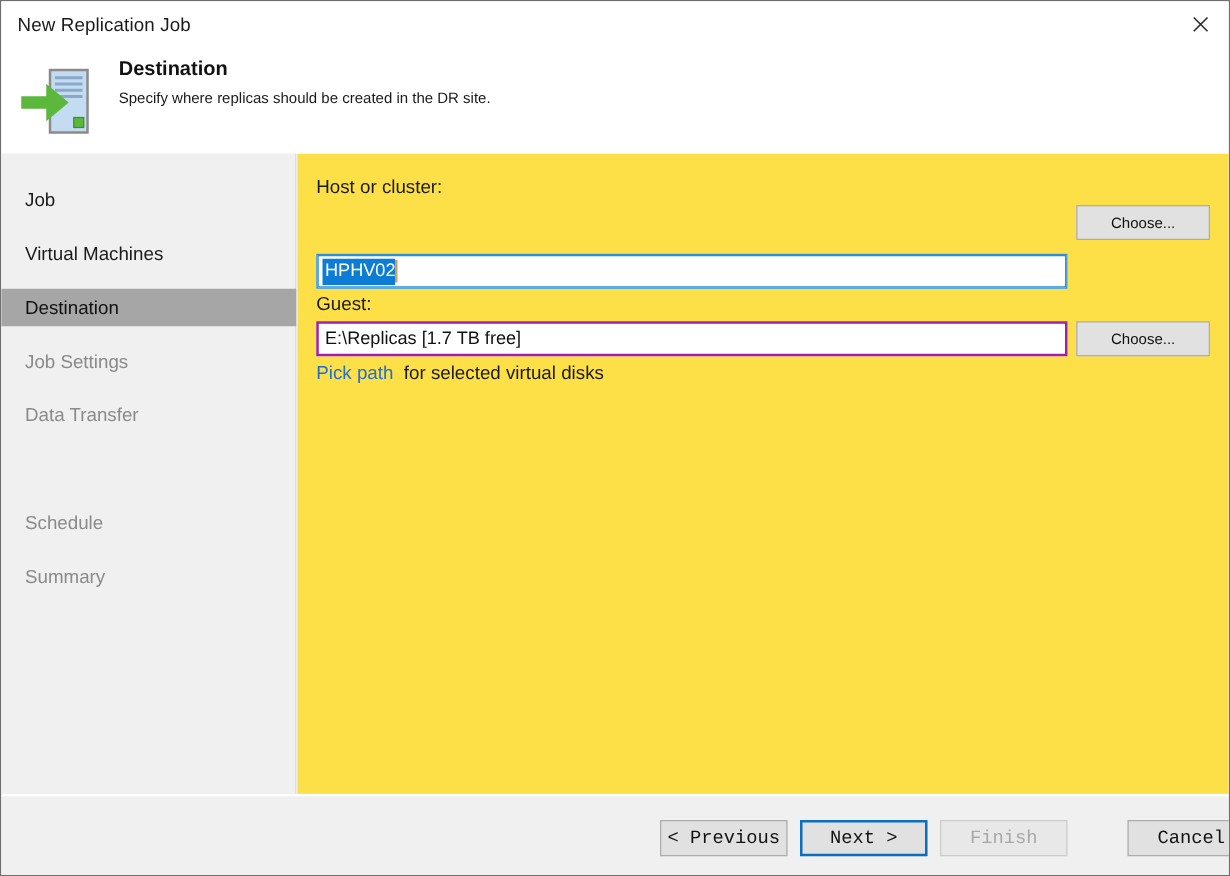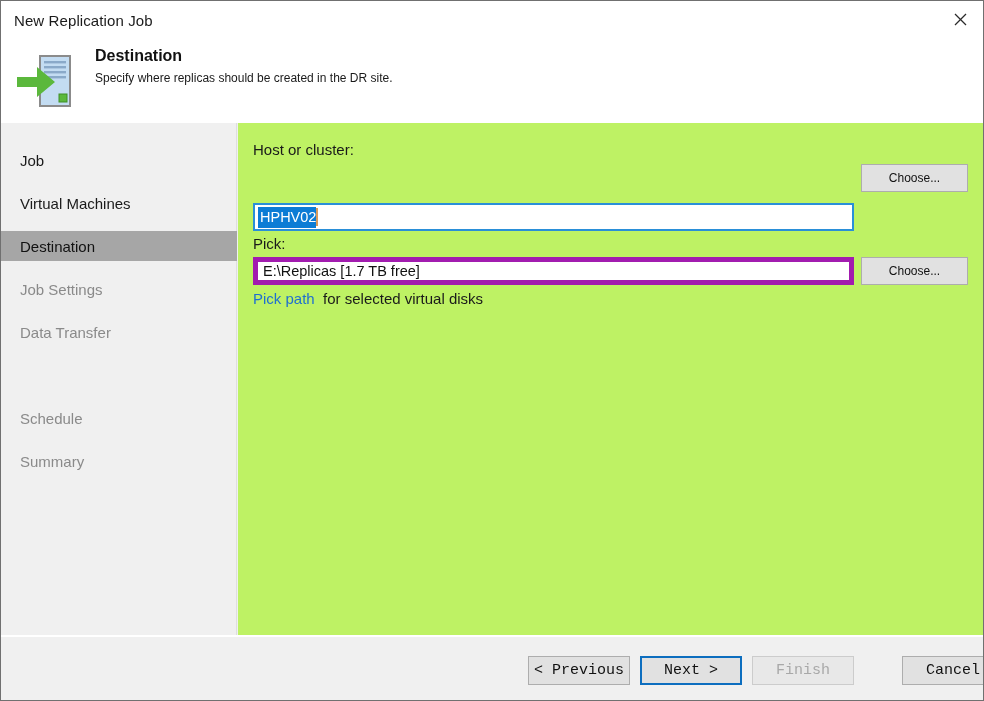--- a/index.html
+++ b/index.html
@@ -121,21 +121,21 @@
     background: #a6a6a6;
     color: #111111;
   }
 
   .pane {
     position: absolute;
     top: 0;
     left: 237px;
     right: 0;
     height: 512px;
-    background: #bef264;
+    background: #fde047;
   }
 
   .field-label {
     position: absolute;
     font-size: 15px;
     color: #1a1a1a;
     white-space: nowrap;
   }
   .lbl-host { left: 15px; top: 18px; }
   .lbl-path { left: 15px; top: 112px; }
@@ -155,21 +155,21 @@
   }
   .tb-host {
     top: 41px;
     border: 1px solid #2a8fd8;
     outline: 1px solid #2a8fd8;
     outline-offset: -2px;
     margin-top: 39px;
   }
   .tb-path {
     top: 134px;
-    border: 5px solid #a21caf;
+    border: 2px solid #a21caf;
   }
   .sel-text {
     background: #0c7cd5;
     color: #ffffff;
     padding: 1px 0 2px 2px;
     margin-left: -1px;
     font-size: 14.5px;
     line-height: 18px;
   }
   .caret {
@@ -311,21 +311,21 @@
 
       <div class="field-label lbl-host">Host or cluster:</div>
 
       <div class="textbox tb-host">
         <span class="sel-text">HPHV02</span>
           <span class="caret"></span>
       </div>
 
       <div class="choose-btn cb-host">Choose...</div>
 
-      <div class="field-label lbl-path">Pick:</div>
+      <div class="field-label lbl-path">Guest:</div>
 
       <div class="textbox tb-path">
         <span>E:\Replicas [1.7 TB free]</span>
       </div>
 
       <div class="choose-btn cb-path">Choose...</div>
 
       <div class="hint-line">
         <span class="link">Pick path</span>&nbsp;
         <span>for selected virtual disks</span>

